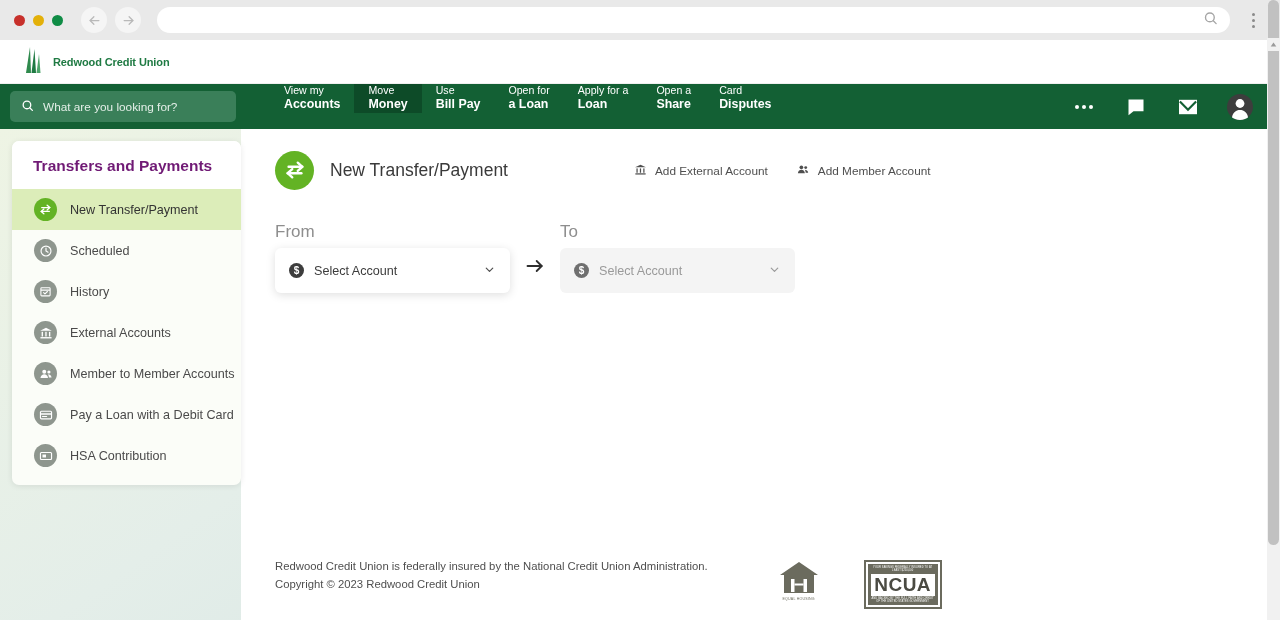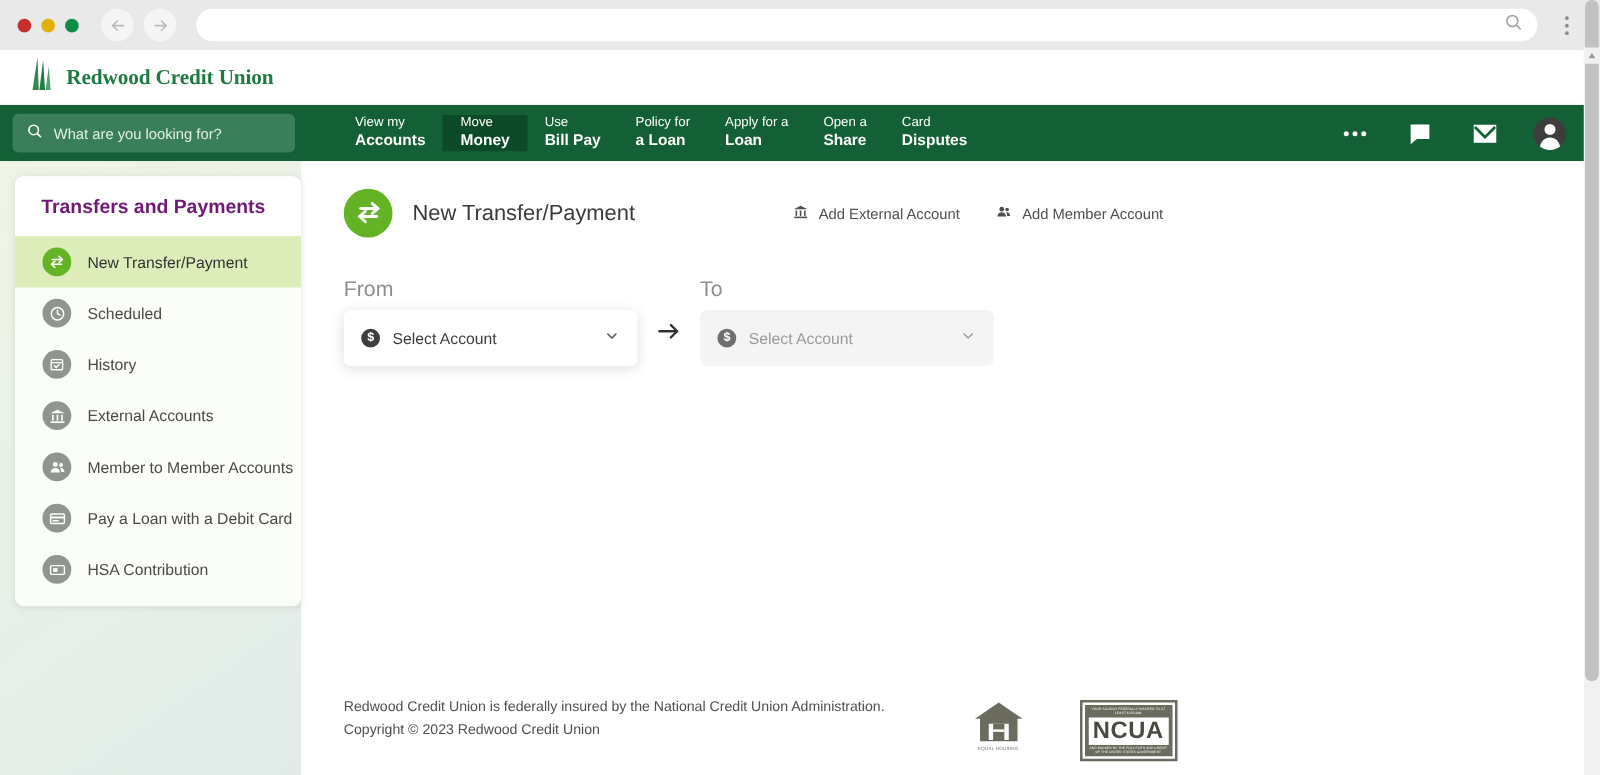--- a/index.html
+++ b/index.html
@@ -61,24 +61,23 @@
     height: 44px;
     background: #ffffff;
     display: flex;
     align-items: center;
     padding-left: 22px;
     border-bottom: 1px solid #f0f0f0;
   }
   .logo { display: flex; align-items: center; gap: 9px; }
   .logo-text {
     color: #1f7a43;
-    font-size: 17px;
+    font-size: 11px;
     font-weight: 600;
     letter-spacing: -0.1px;
-    font-family: Liberation Serif, serif;
   }
 
   
   .main-nav {
     height: 45px;
     background: #136034;
     display: flex;
     align-items: stretch;
     position: relative;
     gap: 16px;
@@ -98,21 +97,21 @@
     background: transparent;
     border: none;
     outline: none;
     color: #ffffff;
     font-size: 11.8px;
     font-family: "Liberation Sans", sans-serif;
     width: 100%;
   }
   .nav-search input::placeholder { color: #e4efe8; opacity: 1; }
 
-  .nav-items { display: flex; align-items: center; margin-left: 18px; }
+  .nav-items { display: flex; align-items: flex-start; margin-left: 18px; }
   .nav-item {
     padding: 0 14px;
     display: flex;
     flex-direction: column;
     justify-content: center;
     color: #ffffff;
     line-height: 1.25;
     cursor: pointer;
   }
   .nav-item.active { background: #0d4b28; }
@@ -454,21 +453,21 @@
       </div>
       <div class="nav-item active">
         <span class="l1">Move</span>
         <span class="l2">Money</span>
       </div>
       <div class="nav-item">
         <span class="l1">Use</span>
         <span class="l2">Bill Pay</span>
       </div>
       <div class="nav-item">
-        <span class="l1">Policy for</span>
+        <span class="l1">Open for</span>
         <span class="l2">a Loan</span>
       </div>
       <div class="nav-item">
         <span class="l1">Apply for a</span>
         <span class="l2">Loan</span>
       </div>
       <div class="nav-item">
         <span class="l1">Open a</span>
         <span class="l2">Share</span>
       </div>

